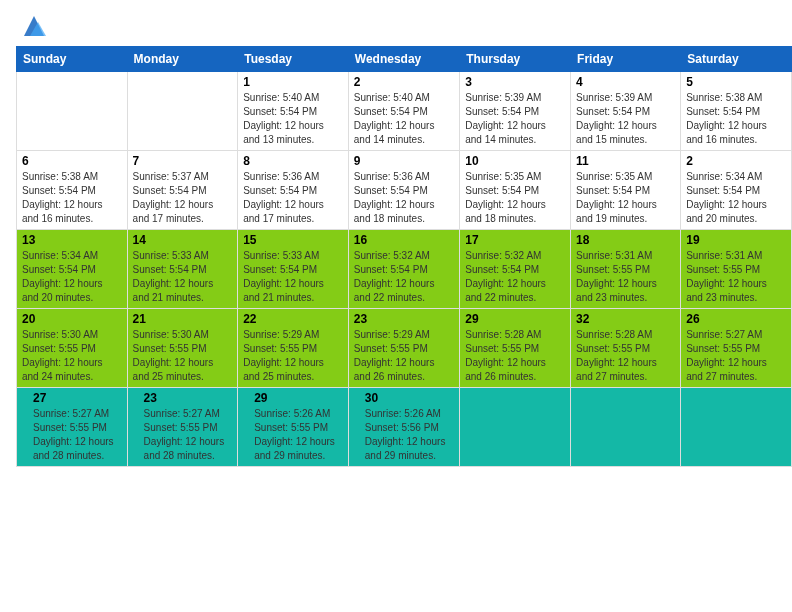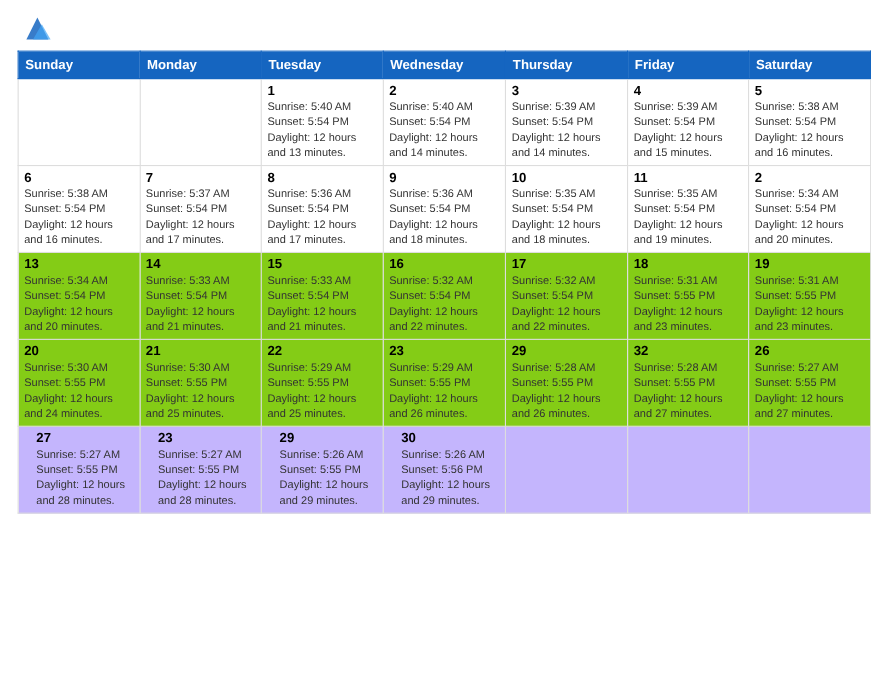--- a/index.html
+++ b/index.html
@@ -50,21 +50,21 @@
       color: #000;
       display: block;
       margin-bottom: 2px;
     }
     
     .day-info { font-size: 10px; line-height: 1.4; color: #333; }
     
     .calendar tr:nth-child(2) td { background: #fff; }
     .calendar tr:nth-child(3) td { background: #84cc16; }
     .calendar tr:nth-child(4) td { background: #84cc16; }
-    .calendar tr:nth-child(5) td { background: #c4b5fd; padding-left: 16px; }
+    .calendar tr:nth-child(5) td { background: #14b8a6; padding-left: 16px; }
     .calendar tr:nth-child(6) td { background: #fff; }
     .calendar tr:nth-child(7) td { background: #f7f7f7; }
   </style>
 </head>
 <body>
 
 <div class="header">
   <div class="logo">
     <div>
       <span class="logo-text">

